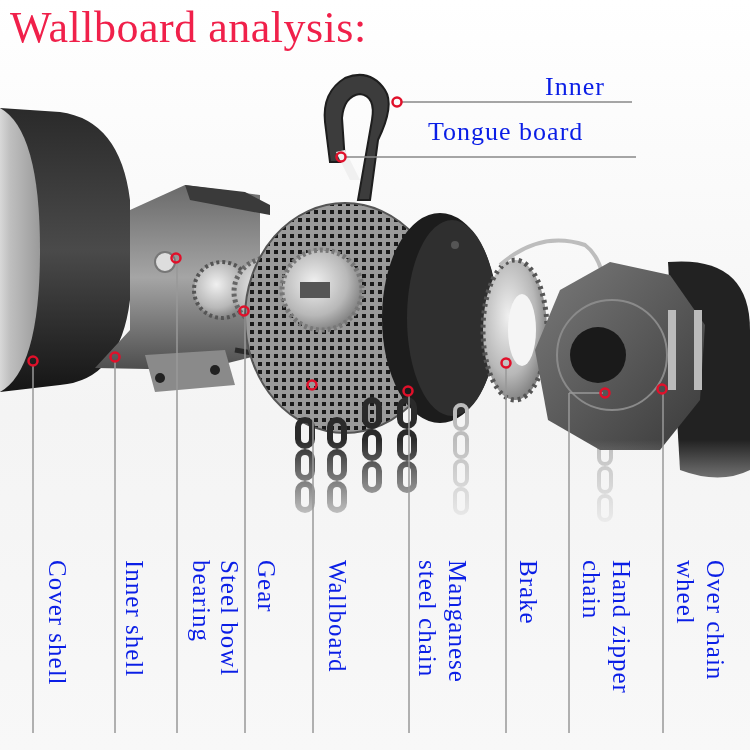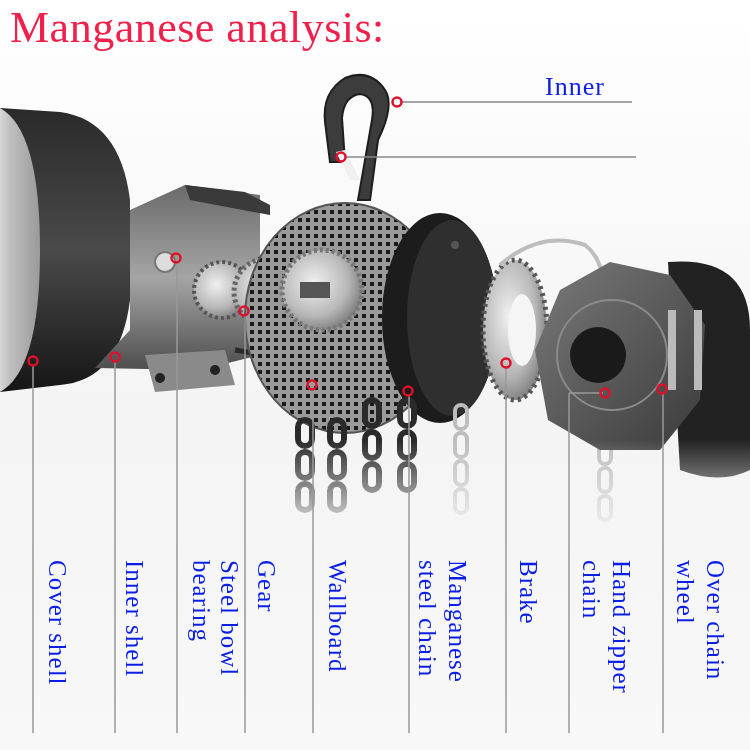--- a/index.html
+++ b/index.html
@@ -8,21 +8,21 @@
   .title { position:absolute; left:10px; top:2px; font-size:44px; color:#f0204a; letter-spacing:0.5px; font-family:"Liberation Serif","DejaVu Serif",serif; white-space:nowrap; }
   svg.art { position:absolute; left:0; top:0; }
   .hlabel { position:absolute; font-size:26px; color:#0a1ee6; white-space:nowrap; font-family:"Liberation Serif","DejaVu Serif",serif; letter-spacing:1px; }
   .vlabel { position:absolute; top:560px; writing-mode:vertical-rl; font-size:25px; color:#0a1ee6; line-height:27px; font-family:"Liberation Serif","DejaVu Serif",serif; letter-spacing:1px; white-space:nowrap; }
 </style>
 </head>
 <body>
 
 <div class="canvas">
 
-  <div class="title">Manganese analysis:</div>
+  <div class="title">Wallboard analysis:</div>
 
   <svg class="art" width="750" height="750" viewBox="0 0 750 750">
     <defs>
       <linearGradient id="gShell" x1="0" y1="0" x2="1" y2="0">
         <stop offset="0" stop-color="#d8d8d8"></stop>
           <stop offset="0.25" stop-color="#bfbfbf"></stop>
           <stop offset="1" stop-color="#9a9a9a"></stop>
       </linearGradient>
       <linearGradient id="gDark" x1="0" y1="0" x2="0" y2="1">
         <stop offset="0" stop-color="#2a2a2a"></stop>
@@ -163,20 +163,21 @@
       <circle cx="244" cy="311" r="4.5"></circle>
       <circle cx="312" cy="385" r="4.5"></circle>
       <circle cx="408" cy="391" r="4.5"></circle>
       <circle cx="506" cy="363" r="4.5"></circle>
       <circle cx="605" cy="393" r="4.5"></circle>
       <circle cx="662" cy="389" r="4.5"></circle>
     </g>
   </svg>
 
   <div class="hlabel" style="left:545px; top:72px;">Inner</div>
+  <div class="hlabel" style="left:428px; top:117px;">Tongue board</div>
 
   <div class="vlabel" style="left:44px;">Cover shell</div>
   <div class="vlabel" style="left:121px;">Inner shell</div>
   <div class="vlabel" style="left:185px; line-height:28px; width:58px;">
     <span>Steel bowl</span><br>
     <span>bearing</span>
   </div>
   <div class="vlabel" style="left:253px;">Gear</div>
   <div class="vlabel" style="left:324px;">Wallboard</div>
   <div class="vlabel" style="left:412px; line-height:30px; width:60px;">

